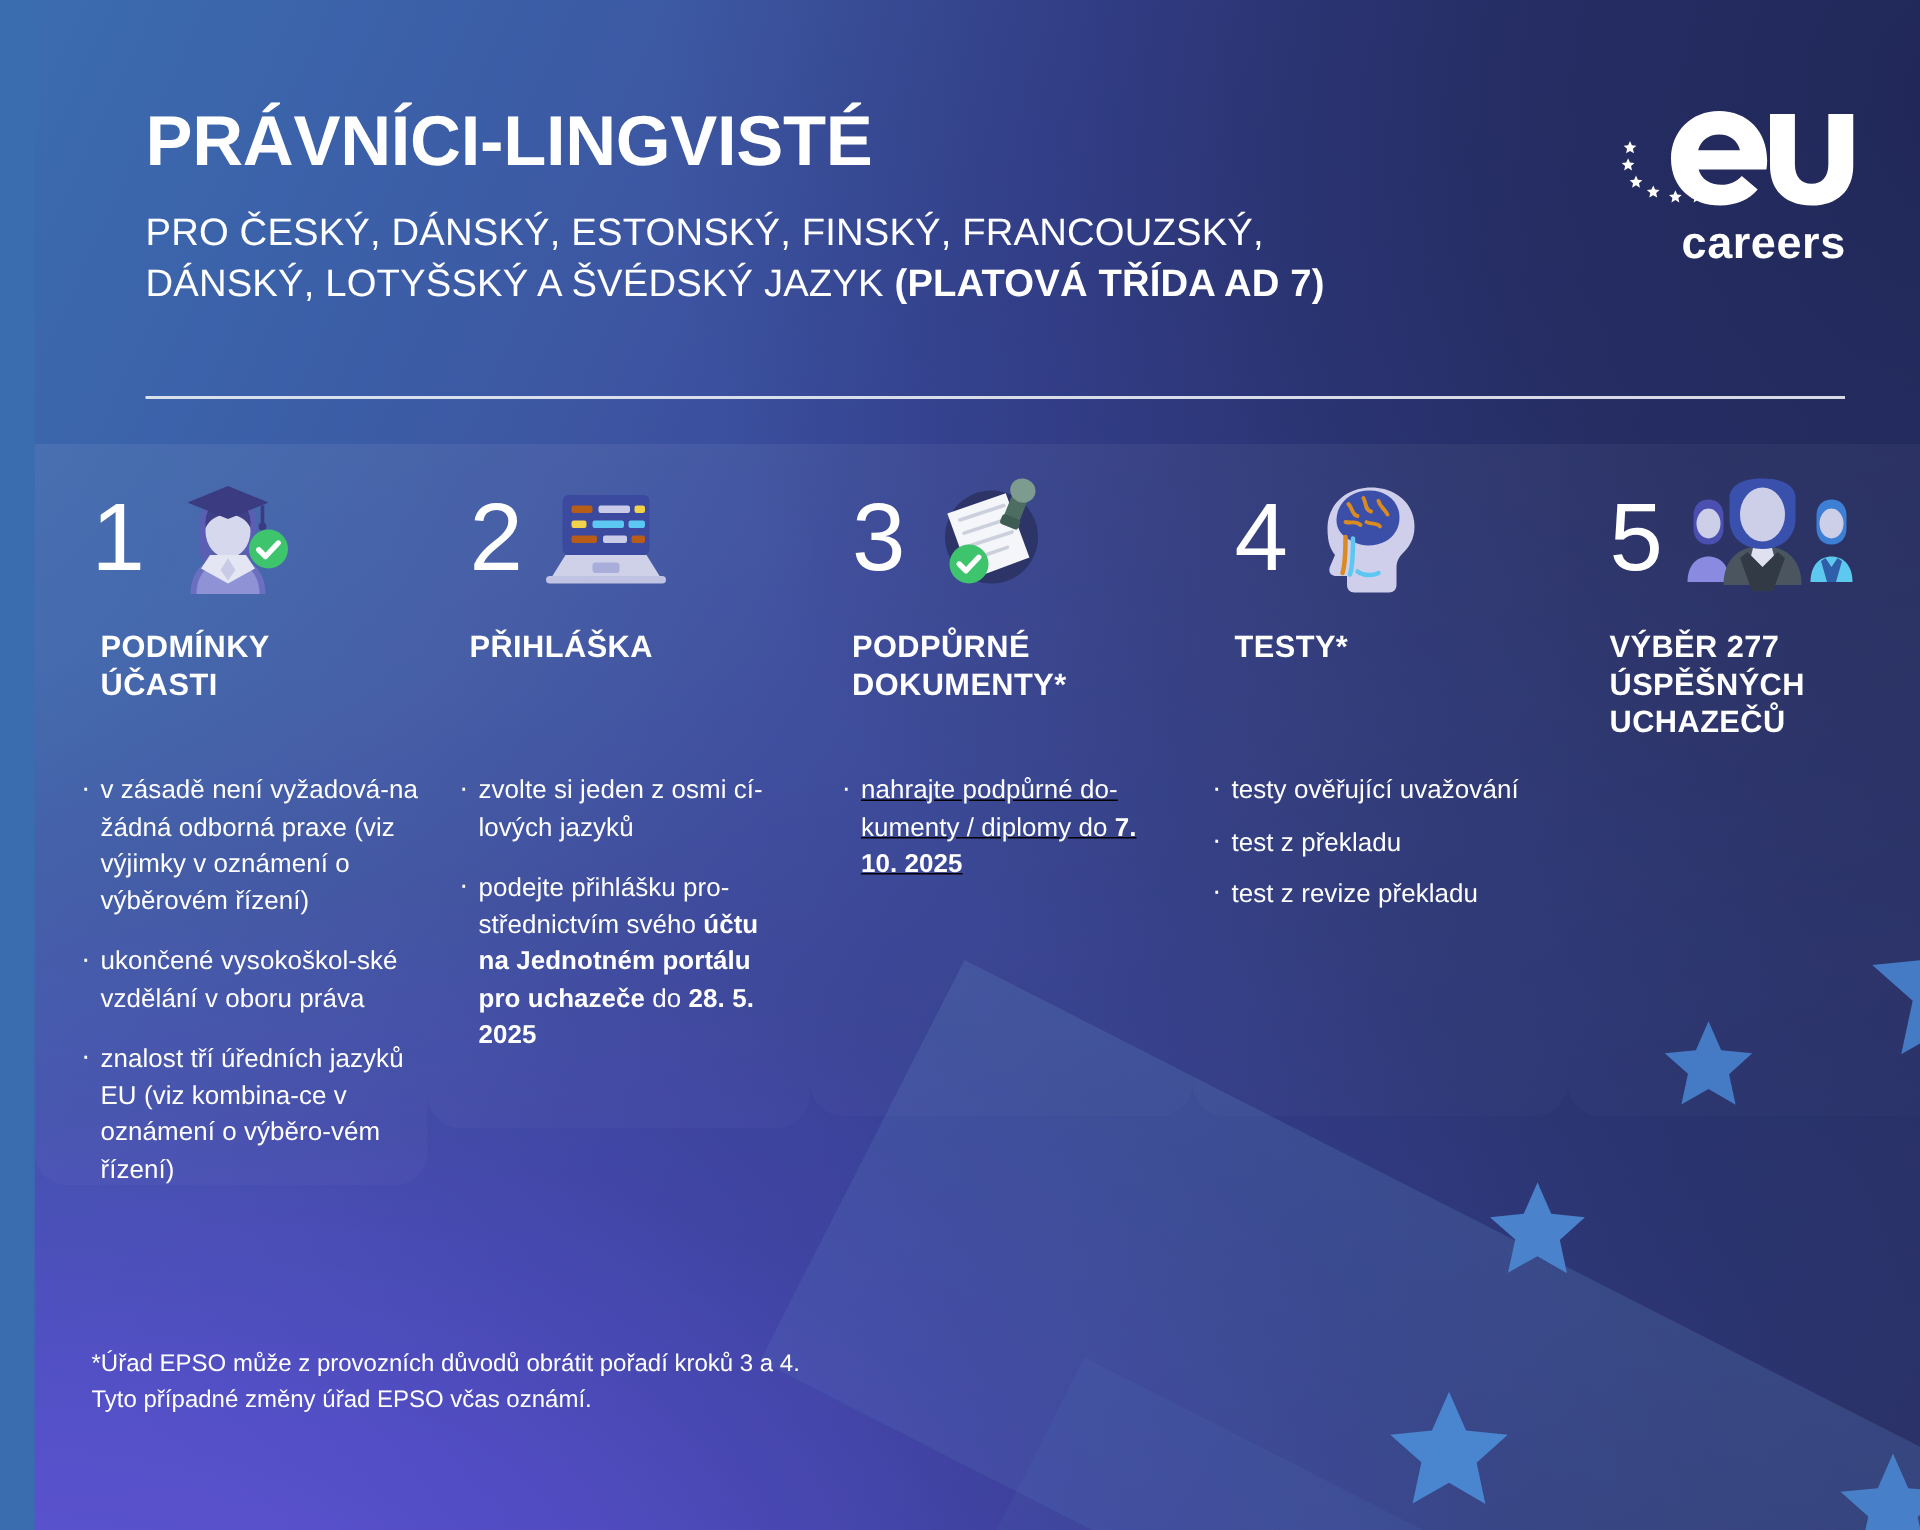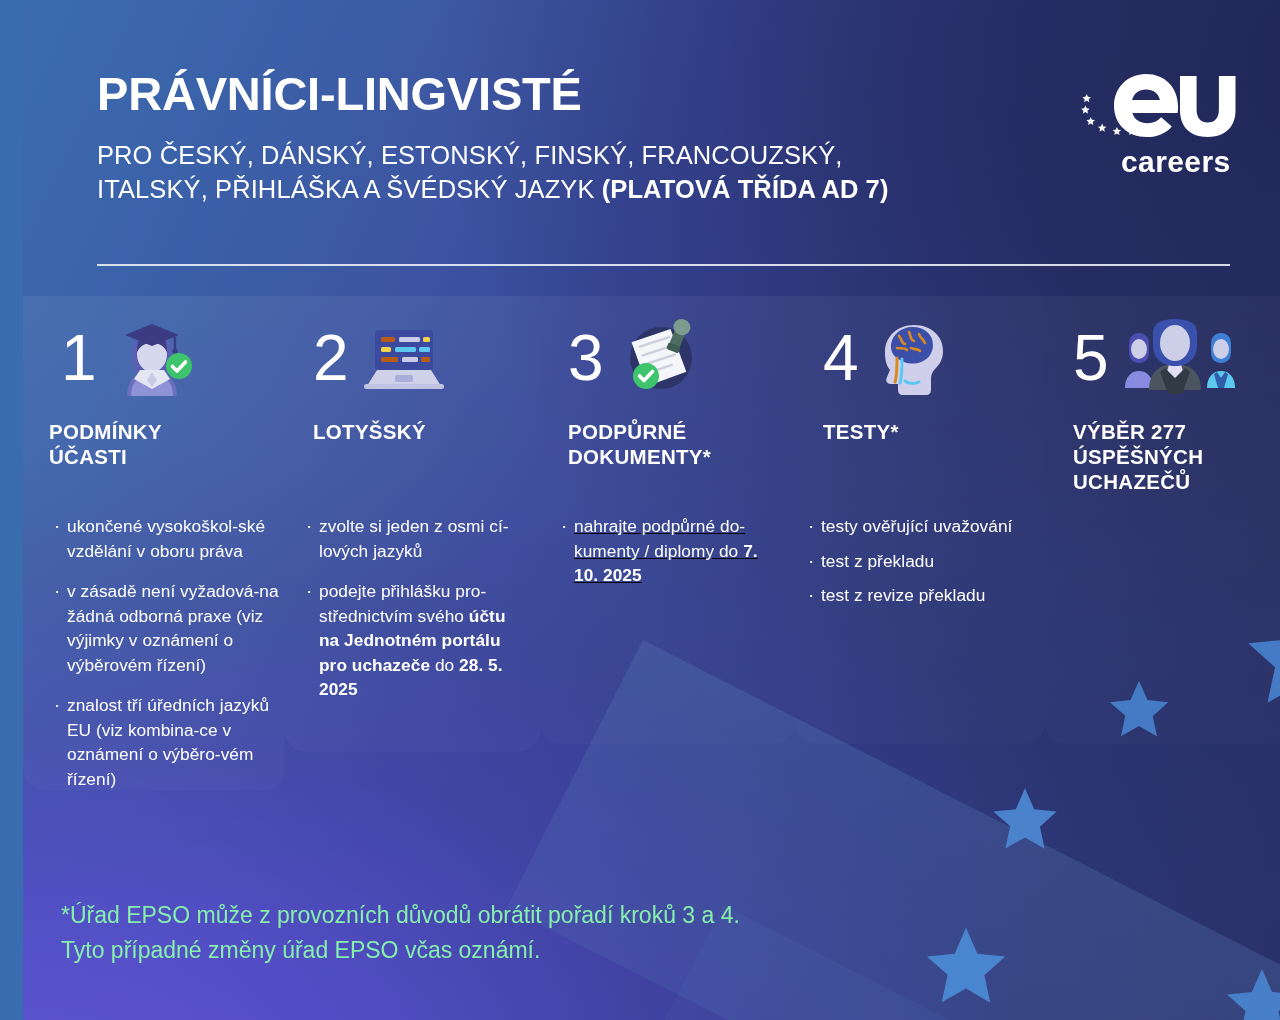--- a/index.html
+++ b/index.html
@@ -83,21 +83,21 @@
         background:linear-gradient(165deg, rgba(255,255,255,.040), rgba(255,255,255,.012));
         border-radius:0 0 0 22px; }
 
   .step-head{ position:absolute; left:38px; top:22px; display:flex; align-items:center; gap:12px; }
   .c2 .step-head,.c3 .step-head,.c4 .step-head,.c5 .step-head{ left:28px; }
   .num{ font-size:64px; font-weight:300; color:#ffffff; line-height:.92; }
   .icon{ width:86px; height:80px; position:relative; }
   .icon svg{ display:block; }
 
   .step-title{
-    position:absolute; left:26px; top:123px; width:210px;
+    position:absolute; left:44px; top:123px; width:210px;
     font-size:20.5px; font-weight:bold; color:#ffffff;
     line-height:1.22; letter-spacing:.3px;
   }
   .c2 .step-title,.c3 .step-title,.c4 .step-title,.c5 .step-title{ left:28px; }
 
   .bullets{ position:absolute; left:30px; top:218px; width:232px; }
   .c2 .bullets{ left:20px; width:225px; }
   .c3 .bullets{ left:20px; width:226px;text-decoration:underline; }
   .c4 .bullets{ left:12px; width:238px; }
   .bullet{
@@ -107,21 +107,21 @@
   .bullet:before{
     content:"·"; position:absolute; left:1px; top:-1px;
     font-size:19px; color:#ffffff;
   }
   .bullet b{ font-weight:bold; }
   .c4 .bullet{ margin-bottom:10px; }
 
   
   .footnote{
     position:absolute; left:38px; top:898px; width:700px;
-    font-size:23px; color:#86efac; line-height:1.5;
+    font-size:16px; color:#ffffff; line-height:1.5;
   }
 </style>
 </head>
 <body>
 
 <div class="stage">
 
   <div class="bg-base"></div>
   <div class="bg-purple"></div>
   <div class="bg-dark-right"></div>
@@ -151,21 +151,21 @@
   <div class="star" style="left:1196px;top:962px;">
     <svg width="86" height="84" viewBox="0 0 24 24">
         <path fill="#4780c9" d="M12 2l2.9 6.6 7.1.7-5.3 4.8 1.5 7-6.2-3.6L5.8 21l1.5-7L2 9.3l7.1-.7z"></path>
       </svg>
   </div>
 
   <div class="header">
     <div class="title">PRÁVNÍCI-LINGVISTÉ</div>
     <div class="subtitle">
       <span>PRO ČESKÝ, DÁNSKÝ, ESTONSKÝ, FINSKÝ, FRANCOUZSKÝ,</span><br>
-      <span>ITALSKÝ, PŘIHLÁŠKA A ŠVÉDSKÝ JAZYK </span><b>(PLATOVÁ TŘÍDA AD 7)</b>
+      <span>DÁNSKÝ, LOTYŠSKÝ A ŠVÉDSKÝ JAZYK </span><b>(PLATOVÁ TŘÍDA AD 7)</b>
     </div>
   </div>
 
   <div class="logo">
     <svg width="170" height="118" viewBox="0 0 170 118">
       <g fill="#ffffff">
 
         <g transform="translate(0,0)">
           <path d="M24 44l1.5 3.4 3.7.35-2.8 2.5.8 3.6-3.2-1.9-3.2 1.9.8-3.6-2.8-2.5 3.7-.35z" transform="translate(-2,-2) scale(.82)"></path>
           <path d="M20 58l1.5 3.4 3.7.35-2.8 2.5.8 3.6-3.2-1.9-3.2 1.9.8-3.6-2.8-2.5 3.7-.35z" transform="translate(0,-2) scale(.82)"></path>
@@ -204,22 +204,22 @@
             <path d="M66 19v13" stroke="#3a3b80" stroke-width="2.4" fill="none"></path>
             <circle cx="66" cy="33" r="2.6" fill="#3a3b80"></circle>
             <circle cx="70" cy="48" r="13" fill="#3ec46d"></circle>
             <path d="M63.5 48.5l4.5 4.5 8.5-9" stroke="#ffffff" stroke-width="3.6" fill="none" stroke-linecap="round" stroke-linejoin="round"></path>
           </svg>
         </div>
       </div>
       <div class="step-title" style="white-space:pre-line">PODMÍNKY
 ÚČASTI</div>
       <div class="bullets">
+          <div class="bullet"><span>v zásadě není vyžadová-na žádná odborná praxe (viz výjimky v oznámení o výběrovém řízení)</span></div>
           <div class="bullet"><span>ukončené vysokoškol-ské vzdělání v oboru práva</span></div>
-          <div class="bullet"><span>v zásadě není vyžadová-na žádná odborná praxe (viz výjimky v oznámení o výběrovém řízení)</span></div>
           <div class="bullet"><span>znalost tří úředních jazyků EU (viz kombina-ce v oznámení o výběro-vém řízení)</span></div>
         </div>
     </div>
 
     <div class="col c2">
       <div class="step-head">
         <div class="num">2</div>
         <div class="icon">
           <svg width="86" height="80" viewBox="0 0 86 80">
             <rect x="14" y="12" width="58" height="40" rx="4" fill="#3b4a9e"></rect>
@@ -231,21 +231,21 @@
             <rect x="58" y="29" width="11" height="5" rx="1.5" fill="#5cc8f2"></rect>
             <rect x="20" y="39" width="17" height="5" rx="1.5" fill="#b85d18"></rect>
             <rect x="41" y="39" width="16" height="5" rx="1.5" fill="#c9cbe8"></rect>
             <rect x="60" y="39" width="9" height="5" rx="1.5" fill="#b85d18"></rect>
             <path d="M16 52h54l10 16H6z" fill="#cfd1e9"></path>
             <rect x="34" y="57" width="18" height="7" rx="2" fill="#a9adda"></rect>
             <rect x="3" y="66" width="80" height="5" rx="2.5" fill="#c0c3e2"></rect>
           </svg>
         </div>
       </div>
-      <div class="step-title" style="white-space:pre-line">LOTYŠSKÝ</div>
+      <div class="step-title" style="white-space:pre-line">PŘIHLÁŠKA</div>
       <div class="bullets">
           <div class="bullet"><span>zvolte si jeden z osmi cí-lových jazyků</span></div>
           <div class="bullet"><span>podejte přihlášku pro-střednictvím svého </span><b>účtu na Jednotném portálu pro uchazeče</b><span> do </span><b>28. 5. 2025</b></div>
         </div>
     </div>
 
     <div class="col c3">
       <div class="step-head">
         <div class="num">3</div>
         <div class="icon">

